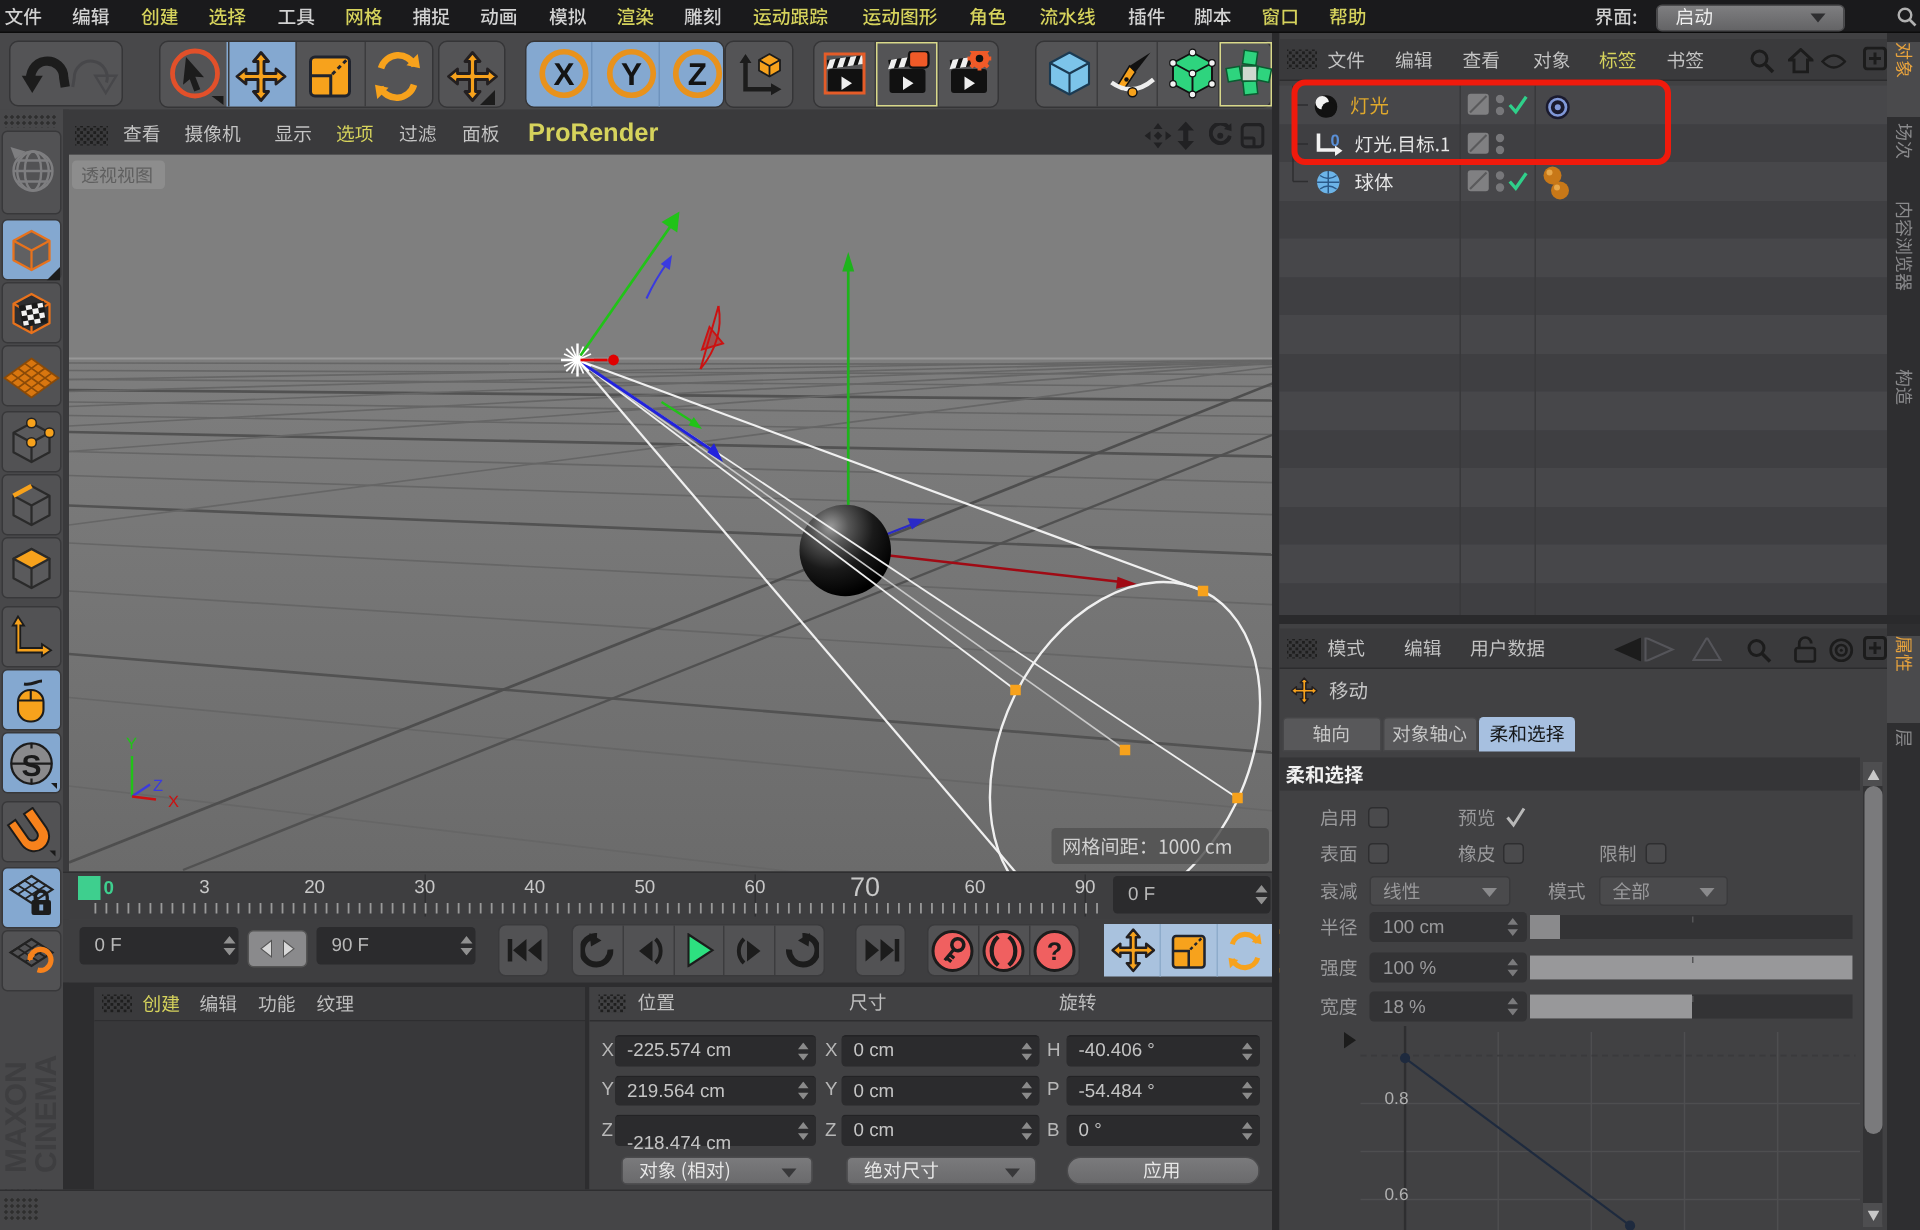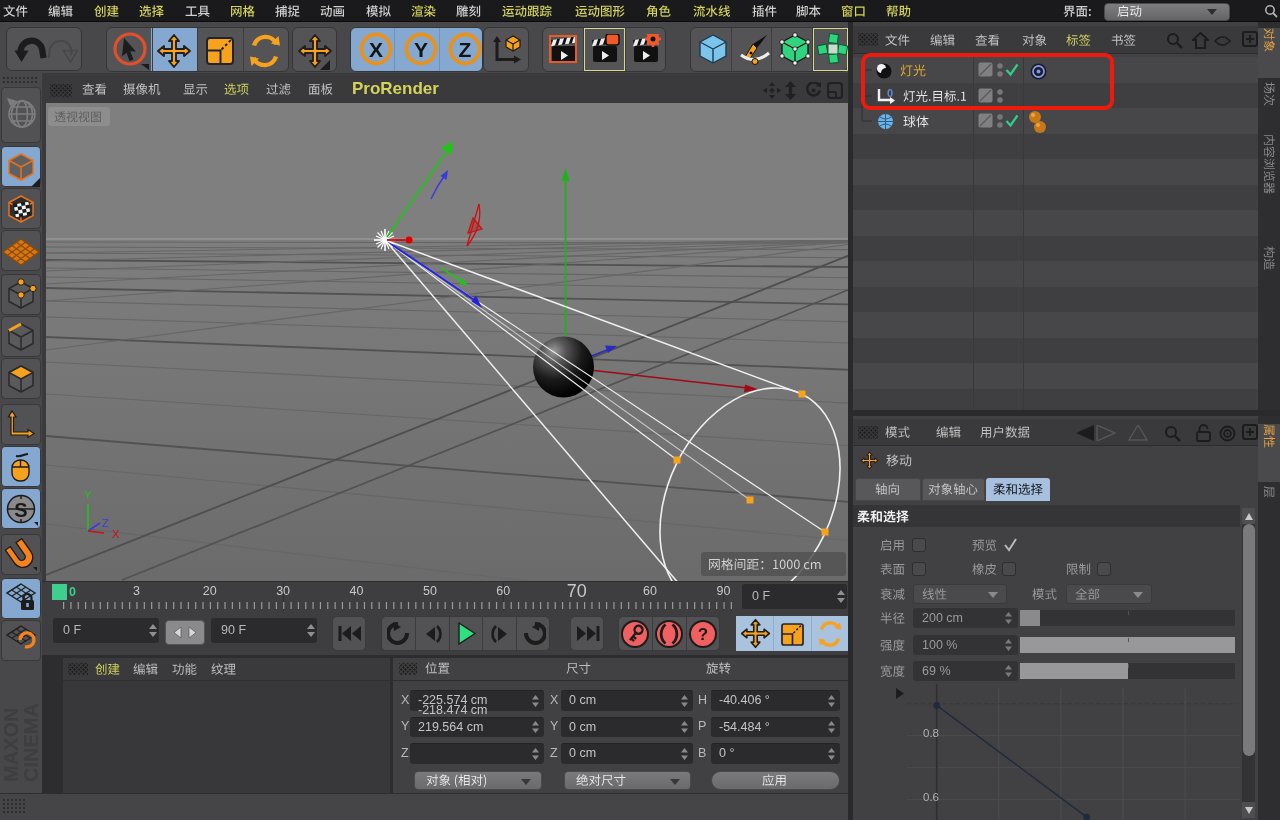--- a/index.html
+++ b/index.html
@@ -1043,21 +1043,21 @@
       <path d="M4.5 0 L8 4.5 H1 Z M4.5 12 L8 7.5 H1 Z" fill="#8a8a8a"></path>
     </svg>
     <div style="position:absolute;left:698px;top:717.1px;font-family:'Liberation Sans',sans-serif;font-size:12.5px;font-weight:400;color:#b8b8b8;white-space:pre;line-height:18.75px;letter-spacing:normal;">P</div>
     <div style="position:absolute;left:711px;top:716.5px;width:129px;height:20.5px;background:#2b2b2d;border-radius:3px;border-top:1px solid #232325;"></div>
     <div style="position:absolute;left:719px;top:717.9px;font-family:'Liberation Sans',sans-serif;font-size:12.5px;font-weight:400;color:#c4c4c4;white-space:pre;line-height:18.75px;letter-spacing:normal;">-54.484 °</div>
     <svg style="position:absolute;left:827px;top:721px;" width="9" height="12" viewBox="0 0 9 12">
       <path d="M4.5 0 L8 4.5 H1 Z M4.5 12 L8 7.5 H1 Z" fill="#8a8a8a"></path>
     </svg>
     <div style="position:absolute;left:401px;top:743.6px;font-family:'Liberation Sans',sans-serif;font-size:12.5px;font-weight:400;color:#b8b8b8;white-space:pre;line-height:18.75px;letter-spacing:normal;">Z</div>
     <div style="position:absolute;left:410px;top:743px;width:134px;height:20.5px;background:#2b2b2d;border-radius:3px;border-top:1px solid #232325;"></div>
-    <div style="position:absolute;left:418px;top:701px;font-family:'Liberation Sans',sans-serif;font-size:12.5px;font-weight:400;color:#c4c4c4;white-space:pre;line-height:18.75px;letter-spacing:normal;">-218.474 cm</div>
+    <div style="position:absolute;left:418px;top:753px;font-family:'Liberation Sans',sans-serif;font-size:12.5px;font-weight:400;color:#c4c4c4;white-space:pre;line-height:18.75px;letter-spacing:normal;">-218.474 cm</div>
     <svg style="position:absolute;left:531px;top:747.5px;" width="9" height="12" viewBox="0 0 9 12">
       <path d="M4.5 0 L8 4.5 H1 Z M4.5 12 L8 7.5 H1 Z" fill="#8a8a8a"></path>
     </svg>
     <div style="position:absolute;left:550px;top:743.6px;font-family:'Liberation Sans',sans-serif;font-size:12.5px;font-weight:400;color:#b8b8b8;white-space:pre;line-height:18.75px;letter-spacing:normal;">Z</div>
     <div style="position:absolute;left:561px;top:743px;width:132px;height:20.5px;background:#2b2b2d;border-radius:3px;border-top:1px solid #232325;"></div>
     <div style="position:absolute;left:569px;top:744.4px;font-family:'Liberation Sans',sans-serif;font-size:12.5px;font-weight:400;color:#c4c4c4;white-space:pre;line-height:18.75px;letter-spacing:normal;">0 cm</div>
     <svg style="position:absolute;left:680px;top:747.5px;" width="9" height="12" viewBox="0 0 9 12">
       <path d="M4.5 0 L8 4.5 H1 Z M4.5 12 L8 7.5 H1 Z" fill="#8a8a8a"></path>
     </svg>
     <div style="position:absolute;left:698px;top:743.6px;font-family:'Liberation Sans',sans-serif;font-size:12.5px;font-weight:400;color:#b8b8b8;white-space:pre;line-height:18.75px;letter-spacing:normal;">B</div>
@@ -1589,21 +1589,21 @@
       <svg width="26" height="16.5" viewBox="0 0 26 16.5" style="position:absolute;overflow:visible">
         <g transform="translate(0 12.8)">
           <g fill="#9a9a9c" transform="scale(0.0125 -0.0125)">
             <path transform="translate(0 0)" d="M147 787C194 716 243 620 262 561L334 592C314 652 263 745 215 814ZM779 817C750 746 698 647 656 587L722 561C764 620 817 711 858 789ZM458 841V516H118V442H458V281H53V206H458V-78H536V206H948V281H536V442H890V516H536V841Z"></path>
             <path transform="translate(1000 0)" d="M257 838C214 767 127 684 49 632C62 617 81 588 89 570C177 630 270 723 328 810ZM384 787V718H768C666 586 479 476 312 421C328 406 347 378 357 360C454 395 555 445 646 508C742 466 856 406 915 366L957 428C900 464 797 514 707 553C781 612 844 681 887 759L833 790L819 787ZM384 332V262H604V18H322V-52H956V18H680V262H897V332ZM274 617C218 514 124 411 36 345C48 327 69 289 76 273C111 301 146 335 181 373V-80H257V464C288 505 317 548 341 591Z"></path>
           </g>
         </g>
       </svg>
     </div>
     <div style="position:absolute;left:913px;top:608px;width:105px;height:20px;background:#333335;border-radius:3px;"></div>
-    <div style="position:absolute;left:922px;top:608.6px;font-family:'Liberation Sans',sans-serif;font-size:12.5px;font-weight:400;color:#9a9a9c;white-space:pre;line-height:18.75px;letter-spacing:normal;">200 cm</div>
+    <div style="position:absolute;left:922px;top:608.6px;font-family:'Liberation Sans',sans-serif;font-size:12.5px;font-weight:400;color:#9a9a9c;white-space:pre;line-height:18.75px;letter-spacing:normal;">100 cm</div>
     <svg style="position:absolute;left:1004px;top:612px;" width="9" height="12" viewBox="0 0 9 12">
       <path d="M4.5 0 L8 4.5 H1 Z M4.5 12 L8 7.5 H1 Z" fill="#7a7a7c"></path>
     </svg>
     <div style="position:absolute;left:1020px;top:610px;width:215px;height:16px;background:#333335;"></div>
     <div style="position:absolute;left:1020px;top:610px;width:20px;height:16px;background:#8a8a8c;"></div>
     <div style="position:absolute;left:1127.5px;top:611px;width:1px;height:4px;background:#555557;"></div>
     <div style="position:absolute;left:880px;top:636.9px;width:26px;height:16.5px;">
       <svg width="26" height="16.5" viewBox="0 0 26 16.5" style="position:absolute;overflow:visible">
         <g transform="translate(0 12.8)">
           <g fill="#9a9a9c" transform="scale(0.0125 -0.0125)">
@@ -1625,21 +1625,21 @@
       <svg width="26" height="16.5" viewBox="0 0 26 16.5" style="position:absolute;overflow:visible">
         <g transform="translate(0 12.8)">
           <g fill="#9a9a9c" transform="scale(0.0125 -0.0125)">
             <path transform="translate(0 0)" d="M523 190V29C523 -47 550 -68 652 -68C674 -68 814 -68 837 -68C929 -68 952 -32 961 120C941 125 910 136 893 149C888 17 881 -1 832 -1C800 -1 682 -1 658 -1C607 -1 598 3 598 30V190ZM441 316V237C441 156 413 45 42 -32C60 -48 83 -77 92 -95C477 -5 521 130 521 235V316ZM201 417V101H276V352H719V107H797V417ZM432 828C445 804 458 776 470 751H76V568H146V686H853V568H926V751H561C549 781 528 821 510 850ZM597 650V585H404V651H327V585H174V524H327V452H404V524H597V451H672V524H828V585H672V650Z"></path>
             <path transform="translate(1000 0)" d="M386 644V557H225V495H386V329H775V495H937V557H775V644H701V557H458V644ZM701 495V389H458V495ZM757 203C713 151 651 110 579 78C508 111 450 153 408 203ZM239 265V203H369L335 189C376 133 431 86 497 47C403 17 298 -1 192 -10C203 -27 217 -56 222 -74C347 -60 469 -35 576 7C675 -37 792 -65 918 -80C927 -61 946 -31 962 -15C852 -5 749 15 660 46C748 93 821 157 867 243L820 268L807 265ZM473 827C487 801 502 769 513 741H126V468C126 319 119 105 37 -46C56 -52 89 -68 104 -80C188 78 201 309 201 469V670H948V741H598C586 773 566 813 548 845Z"></path>
           </g>
         </g>
       </svg>
     </div>
     <div style="position:absolute;left:913px;top:661px;width:105px;height:20px;background:#333335;border-radius:3px;"></div>
-    <div style="position:absolute;left:922px;top:661.6px;font-family:'Liberation Sans',sans-serif;font-size:12.5px;font-weight:400;color:#9a9a9c;white-space:pre;line-height:18.75px;letter-spacing:normal;">69 %</div>
+    <div style="position:absolute;left:922px;top:661.6px;font-family:'Liberation Sans',sans-serif;font-size:12.5px;font-weight:400;color:#9a9a9c;white-space:pre;line-height:18.75px;letter-spacing:normal;">18 %</div>
     <svg style="position:absolute;left:1004px;top:665px;" width="9" height="12" viewBox="0 0 9 12">
       <path d="M4.5 0 L8 4.5 H1 Z M4.5 12 L8 7.5 H1 Z" fill="#7a7a7c"></path>
     </svg>
     <div style="position:absolute;left:1020px;top:663px;width:215px;height:16px;background:#333335;"></div>
     <div style="position:absolute;left:1020px;top:663px;width:107.5px;height:16px;background:#98989a;"></div>
     <div style="position:absolute;left:1127.5px;top:664px;width:1px;height:4px;background:#555557;"></div>
     <svg style="position:absolute;left:895px;top:688px;" width="10" height="11" viewBox="0 0 10 11">
       <path d="M1 0 L9 5.5 L1 11 Z" fill="#1c1c1c"></path>
     </svg>
     <svg style="position:absolute;left:853px;top:682px;" width="387" height="138" viewBox="0 0 387 138">

